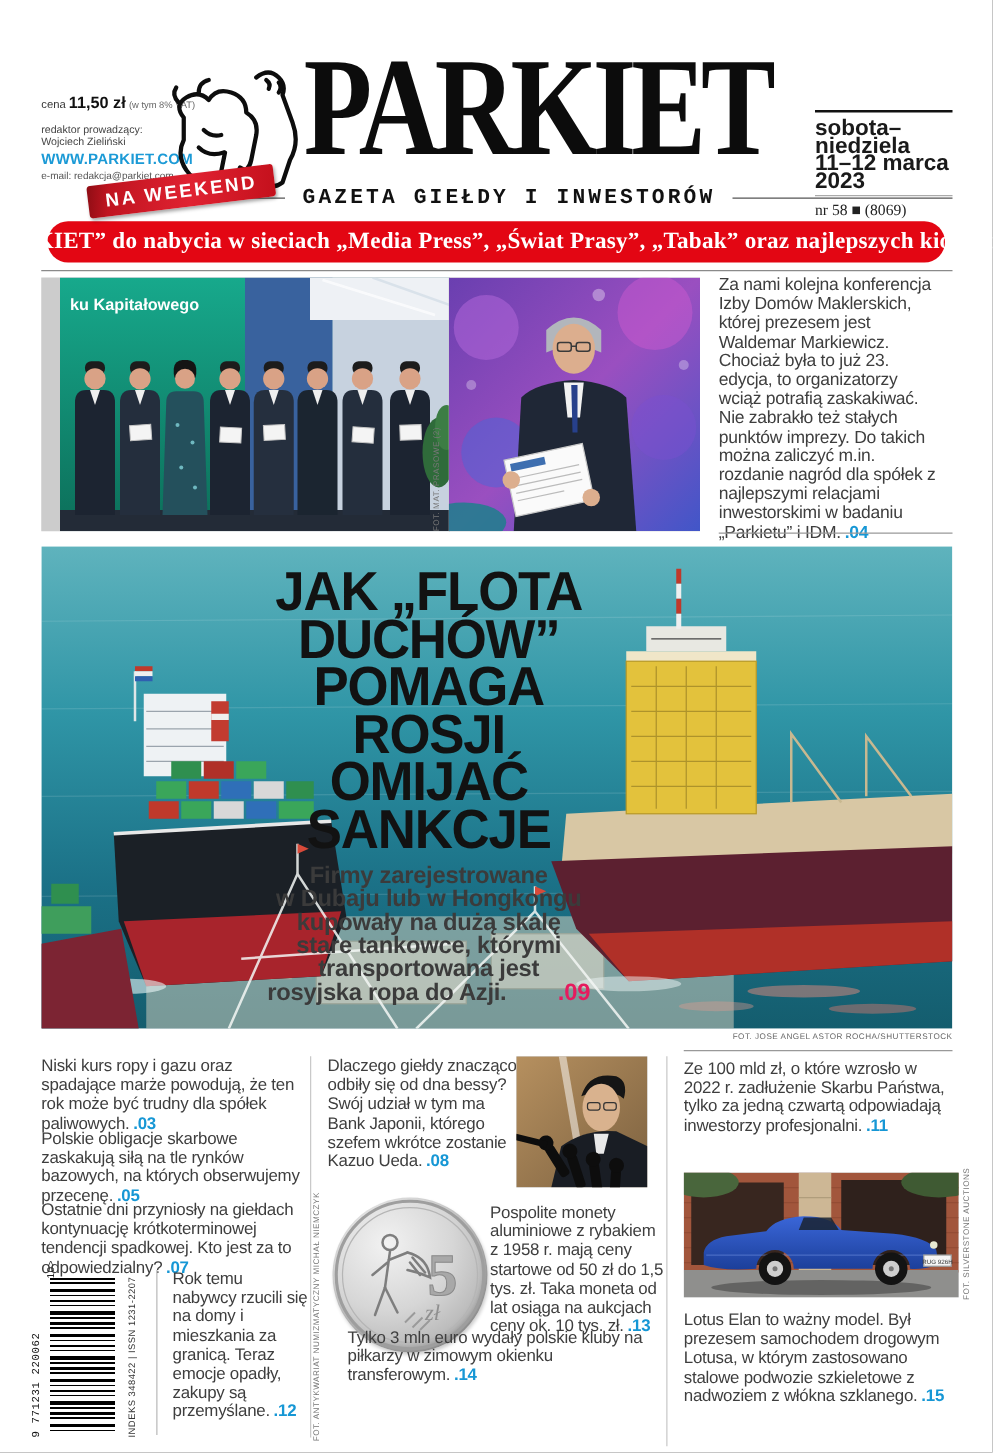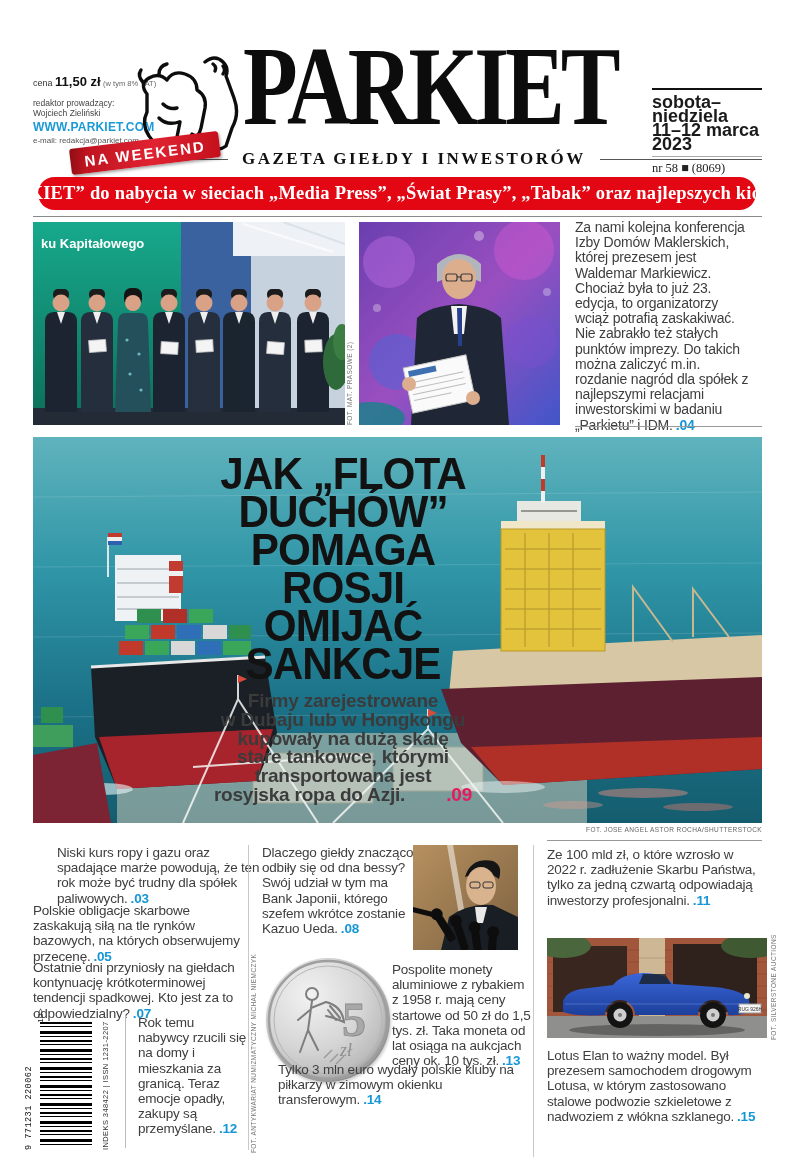--- a/index.html
+++ b/index.html
@@ -26,32 +26,32 @@
   .issue{font-family:"Liberation Serif",serif;font-size:12.5px;color:#222;}
   .ribbon{left:70px;top:140px;width:150px;height:26px;transform:rotate(-7deg);
           background:linear-gradient(100deg,#8e0d14 0%,#c01420 12%,#e02231 55%,#c4101c 100%);
           border-radius:3px;box-shadow:1px 2px 3px rgba(0,0,0,.35);
           display:flex;align-items:center;justify-content:center;z-index:5;}
   .ribbon span{color:#fff;font-weight:bold;font-size:15px;letter-spacing:2px;}
   .tagline-row{left:150px;top:149px;width:612px;display:flex;align-items:center;}
   .tagline-row .ln{border-top:1px solid #555;height:0;}
   .tagline-row .ln.l{width:78px;}
   .tagline-row .ln.r{flex:1;}
-  .tagline{font-family:Liberation Serif, serif;font-weight:bold;font-size:17px;
+  .tagline{font-family:Liberation Mono, monospace;font-weight:bold;font-size:17px;
            letter-spacing:2.5px;color:#111;padding:0 14px;white-space:nowrap;}
   .banner{left:38px;top:177px;width:718px;height:33px;background:#e30613;border-radius:17px;
           display:flex;align-items:center;justify-content:center;}
   .banner span{color:#fff;font-family:"Liberation Serif",serif;font-weight:bold;font-size:18.5px;
           white-space:nowrap;letter-spacing:.2px;}
   .hdr-divider{left:33px;top:216px;width:729px;border-top:1px solid #8a8a8a;}
 
   
   .photo{overflow:hidden;background:#ccc;}
   .photo svg{display:block;}
-  .photo1{left:33px;top:222px;width:312px;height:203px;}
+  .photo1{left:33px;top:222px;width:312px;height:203px;padding-left:15px;}
   .photo2{left:359px;top:222px;width:201px;height:203px;}
   .vtext{writing-mode:vertical-rl;transform:rotate(180deg);font-size:6.5px;color:#777;
          letter-spacing:.4px;white-space:nowrap;}
   .credit-topline{left:346px;top:300px;height:125px;}
   .topstory{left:575px;top:220px;width:178px;font-size:14px;line-height:15.2px;
             letter-spacing:-.2px;color:#3e3e3e;}
   .pref{font-weight:bold;color:#1697d5;margin-left:3px;}
   .topstory-rule{left:575px;top:426px;width:187px;border-top:1px solid #999;}
 
   
@@ -61,21 +61,21 @@
                  font-weight:bold;font-size:44px;line-height:38px;color:#121212;
                  letter-spacing:-1px;transform:scaleX(.96);transform-origin:50% 0;}
   .hero-sub{position:absolute;left:10px;top:255px;width:600px;text-align:center;
             font-weight:bold;font-size:19px;line-height:18.8px;color:#3b3b3b;letter-spacing:-.2px;}
   .hero-sub .pink{color:#e61b5e;margin-left:36px;}
   .hero-credit{left:33px;top:826px;width:729px;text-align:right;font-size:6.5px;color:#666;
                letter-spacing:.4px;}
 
   
   .brief{font-size:13.5px;line-height:15.2px;letter-spacing:-.2px;color:#3e3e3e;}
-  .col1-p1{left:33px;top:845px;width:212px;margin-left:24px;}
+  .col1-p1{left:33px;top:845px;width:212px;}
   .col1-p2{left:33px;top:903px;width:212px;}
   .col1-p3{left:33px;top:960px;width:217px;}
   .vdiv1{left:248px;top:845px;height:305px;border-left:1px solid #c9c9c9;}
   .vdiv2{left:533px;top:845px;height:312px;border-left:1px solid #c9c9c9;}
 
   .bc-addon{left:36px;top:1008px;font-size:8px;color:#222;}
   .bc-number{left:24px;top:1028px;height:122px;font-size:8.5px;color:#111;
              font-family:"Liberation Mono",monospace;letter-spacing:.5px;}
   .bc-bars{left:40px;top:1022px;width:52px;height:126px;
      background:repeating-linear-gradient(180deg,#000 0 2px,#fff 2px 4px,#000 4px 5px,

